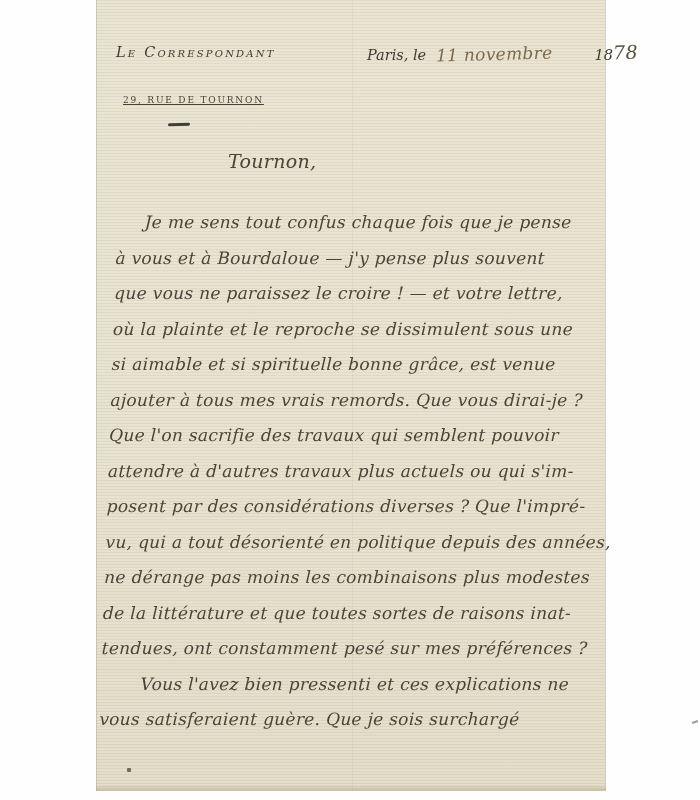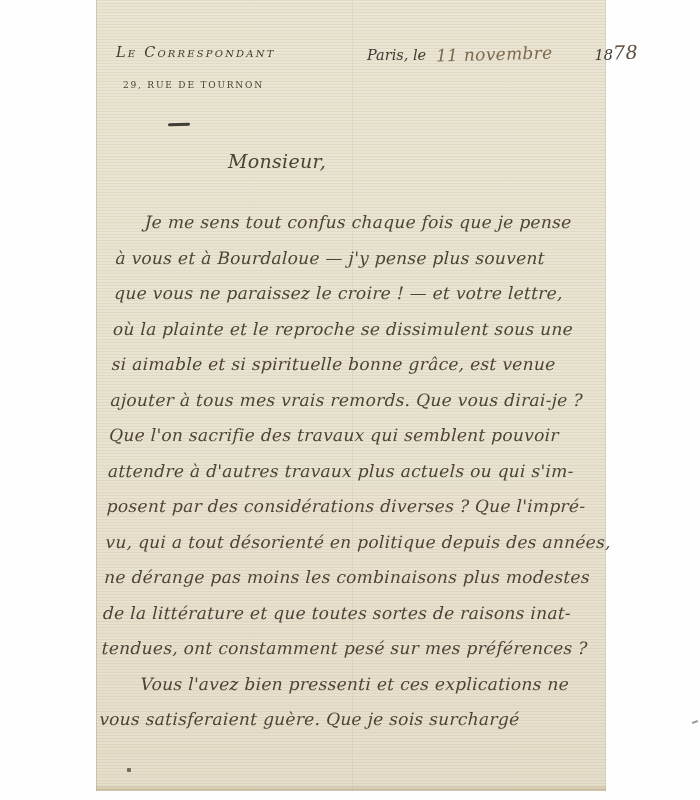--- a/index.html
+++ b/index.html
@@ -55,27 +55,28 @@
     font-family: "DejaVu Serif", serif;
     font-style: italic;
     font-variant: small-caps;
     font-size: 14.5px;
     letter-spacing: 2.2px;
     color: #3e3a33;
     white-space: nowrap;
   }
   .address {
     position: absolute;
-    left: 27px; top: 80px;
+    left: 27px; top: 95px;
     font-family: "DejaVu Serif", serif;
     font-size: 9px;
     letter-spacing: 1.8px;
     text-transform: uppercase;
     color: #46423a;
     white-space: nowrap;
+    text-decoration: underline;
   }
   .dateline {
     position: absolute;
     left: 227px; top: 42px;
     white-space: nowrap;
   }
   .printed-it {
     font-family: "DejaVu Serif", serif;
     font-style: italic;
     font-size: 14.5px;
@@ -159,21 +160,21 @@
     <div class="masthead">Le Correspondant</div>
 
     <div class="address">29, Rue de Tournon</div>
 
     <div class="dateline">
       <span class="printed-it">Paris, le</span><span class="hand hand-date">11 novembre</span><span class="year-group printed-it">18</span><span class="hand hand-year">78</span>
     </div>
 
     <div class="ink-dash"></div>
 
-    <div class="hand salutation">Monsieur,</div>
+    <div class="hand salutation">Tournon,</div>
 
     <div class="body-text">
       <div class="line hand indent-1">Je me sens tout confus chaque fois que je pense</div>
       <div class="line hand">à vous et à Bourdaloue — j'y pense plus souvent</div>
       <div class="line hand">que vous ne paraissez le croire ! — et votre lettre,</div>
       <div class="line hand">où la plainte et le reproche se dissimulent sous une</div>
       <div class="line hand">si aimable et si spirituelle bonne grâce, est venue</div>
       <div class="line hand">ajouter à tous mes vrais remords. Que vous dirai-je ?</div>
       <div class="line hand">Que l'on sacrifie des travaux qui semblent pouvoir</div>
       <div class="line hand">attendre à d'autres travaux plus actuels ou qui s'im-</div>

